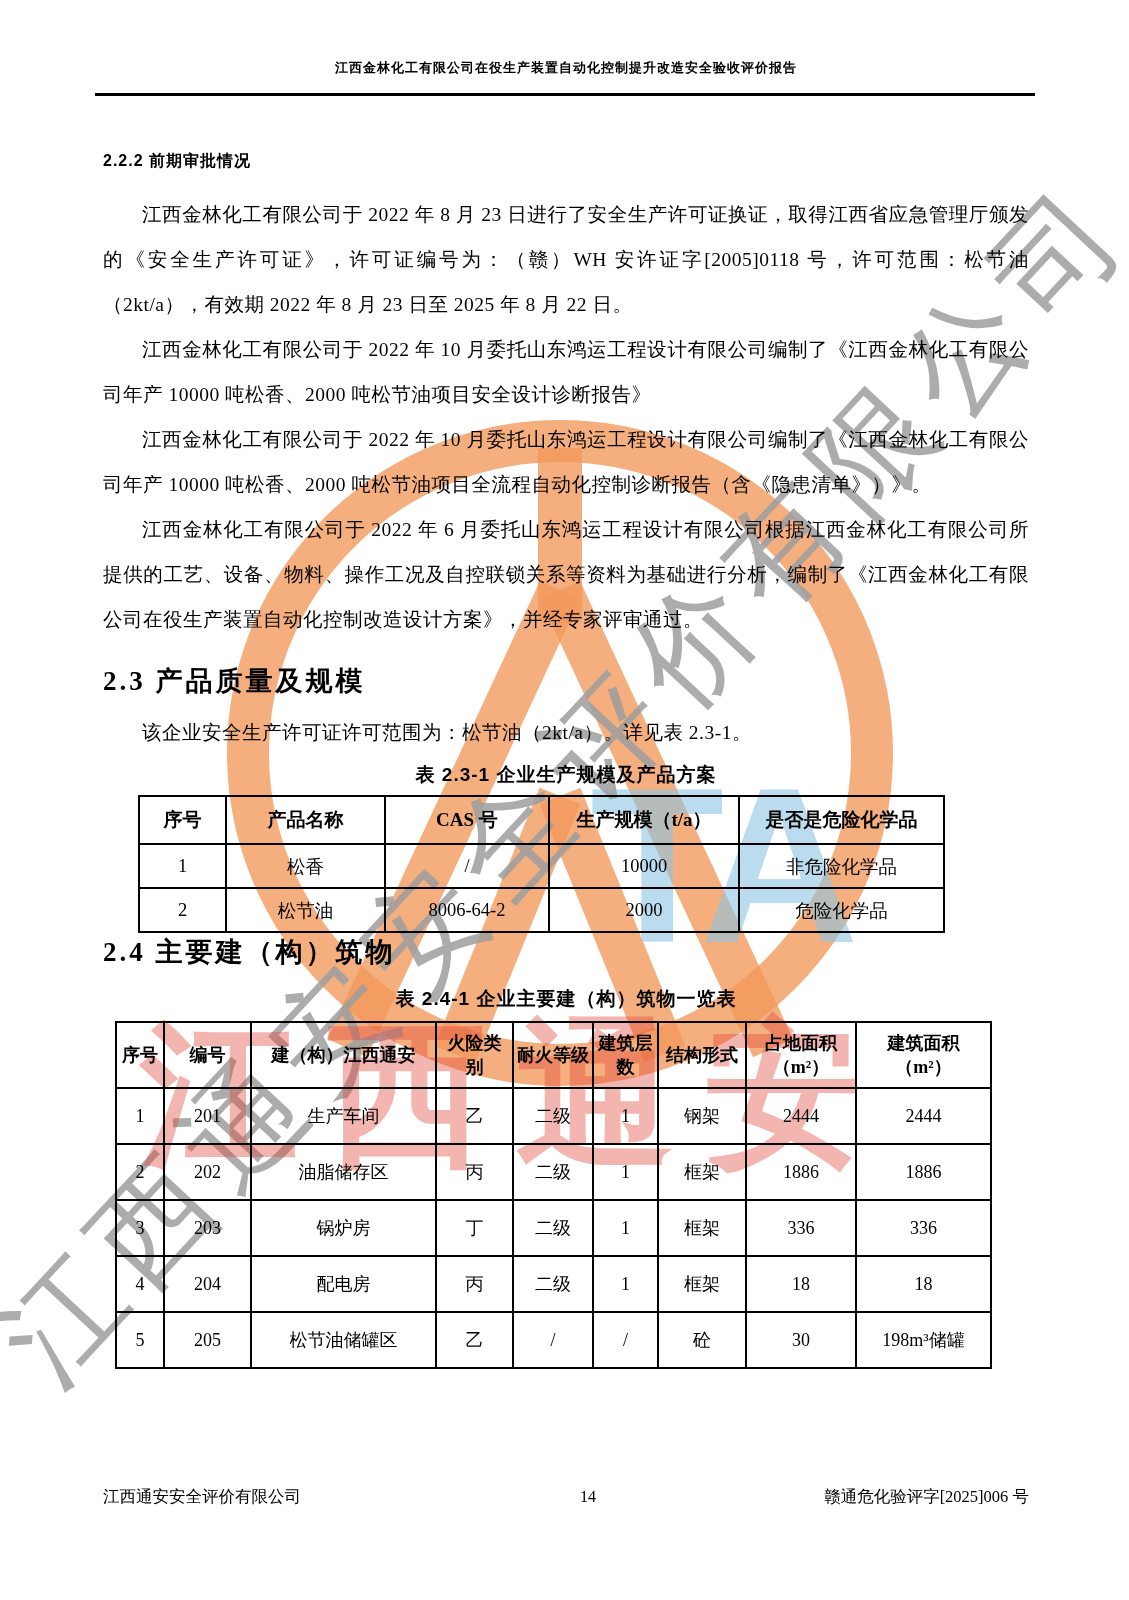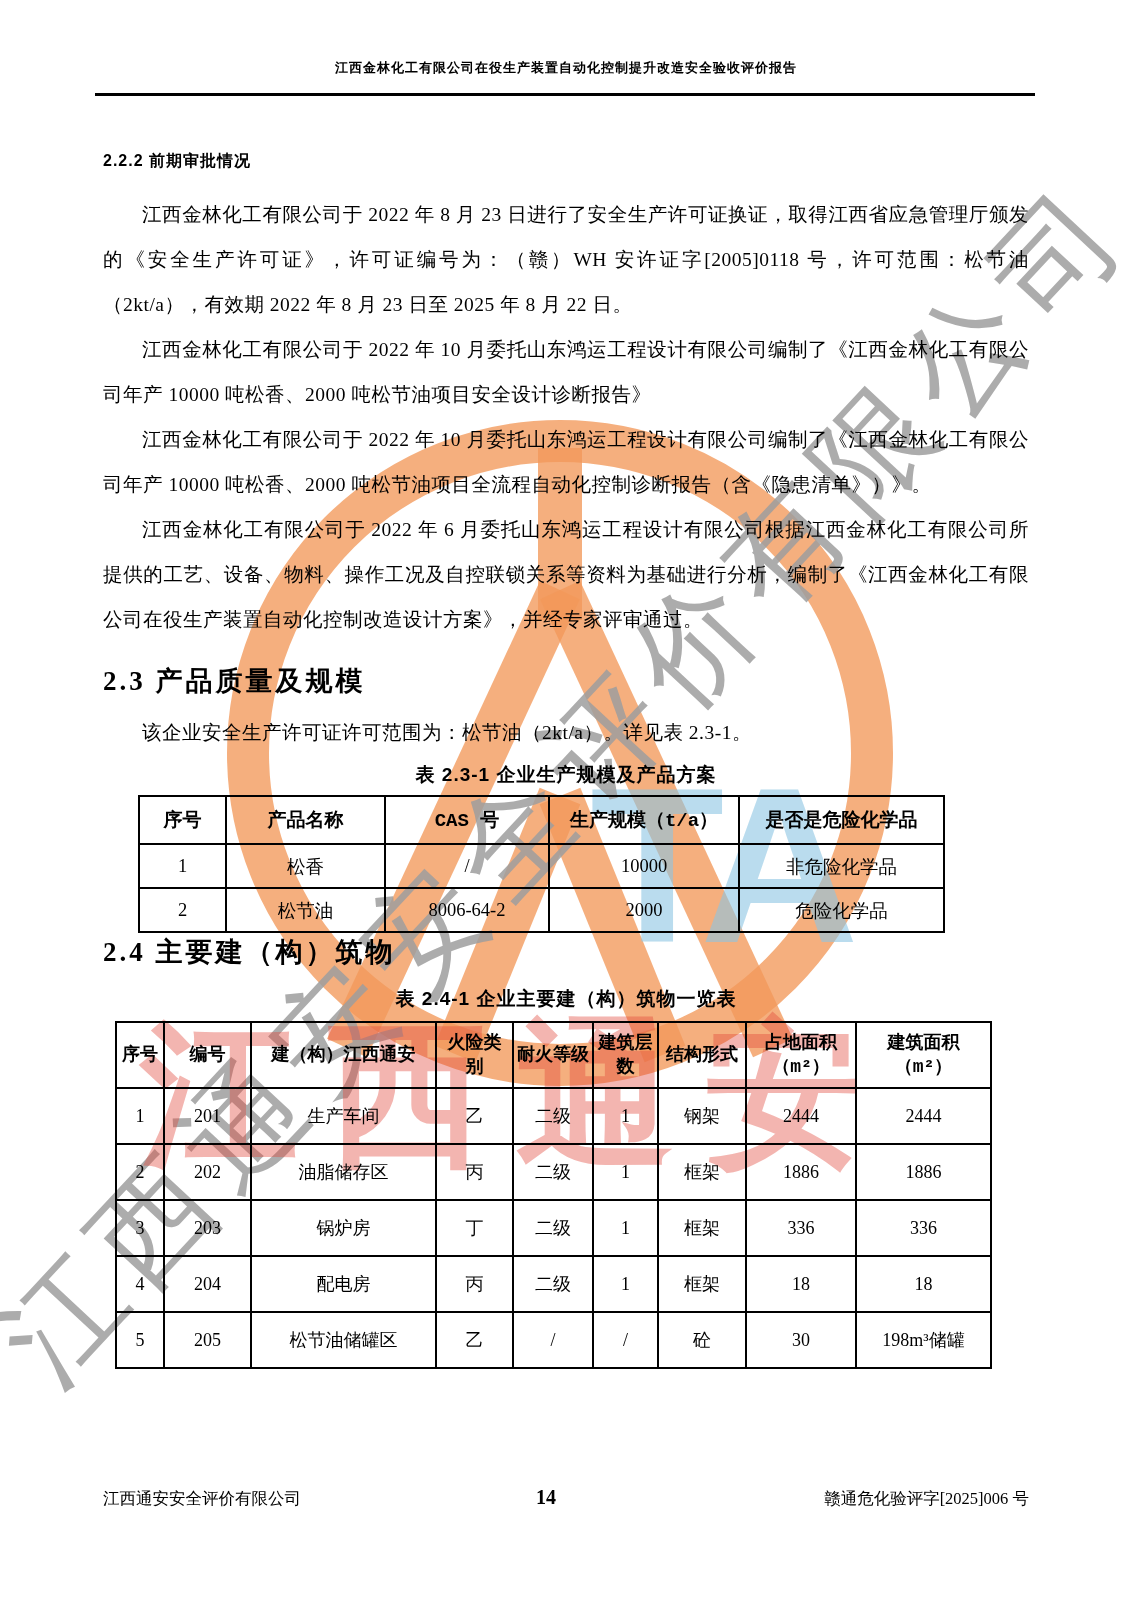--- a/index.html
+++ b/index.html
@@ -58,37 +58,37 @@
   .lead { margin-top:10px; }
   .tbl-caption {
     text-align:center; font-family:"Liberation Sans", sans-serif;
     font-weight:bold; font-size:19px; margin-top:6px; line-height:28px;
     letter-spacing:1px;
   }
   .tbl-caption.c2 { margin-top:14px; }
 
   table { border-collapse:collapse; table-layout:fixed; }
   th, td { border:2px solid #000; text-align:center; vertical-align:middle; padding:0 3px; overflow:hidden; }
-  th { font-family:Liberation Mono, monospace; font-weight:bold; }
+  th { font-family:Liberation Serif, serif; font-weight:bold; }
   td { font-family:"Liberation Serif", serif; }
 
   .t1 { width:805px; margin:6px 0 0 35px; }
   .t1 th { font-size:19px; height:46px; }
   .t1 td { font-size:18.5px; height:42px; }
 
   .t2 { width:875px; margin:8px 0 0 12px; }
   .t2 th { font-size:18px; height:64px; line-height:1.35; }
   .t2 td { font-size:18px; height:54px; }
 
   .footer {
     position:absolute; left:103px; right:100px; top:1486px; z-index:1;
     display:flex; align-items:baseline; font-size:16.5px;
   }
   .footer .f-left  { flex:1; text-align:left;  }
-  .footer .f-page  { width:60px; text-align:left; font-size:20px;font-weight:bold; }
+  .footer .f-page  { width:60px; text-align:right; font-size:16px; }
   .footer .f-right { flex:1; text-align:right; }
 </style>
 </head>
 <body>
 
 <div class="page">
 
   <div class="wm">
     <svg class="wm-logo" width="710" height="710" viewBox="0 0 710 710">
       <g stroke="rgba(242,153,90,0.78)" fill="none" stroke-width="44">

